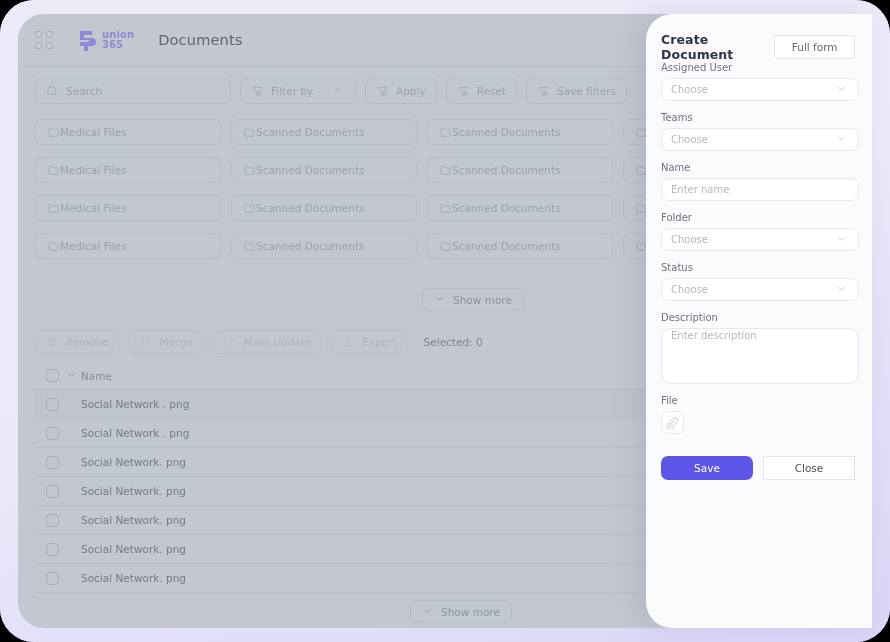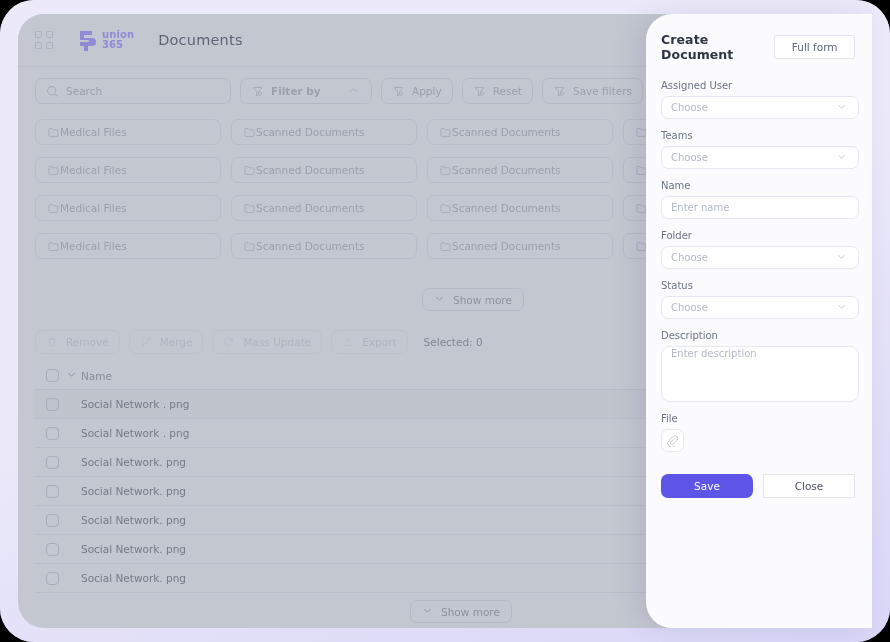--- a/index.html
+++ b/index.html
@@ -71,21 +71,21 @@
     width: 820px; height: 28px;
     display: flex; align-items: center; gap: 9px;
   }
   .pill {
     height: 26px; border: 1px solid #b4bac4; border-radius: 7px;
     display: flex; align-items: center; gap: 7px;
     padding: 0 10px; color: #9aa1ac; font-size: 10.5px;
     background: transparent; white-space: nowrap;
   }
   #search-box { width: 196px; justify-content: flex-start; }
-  #filterby { width: 132px; justify-content: space-between; font-weight: bold; }
+  #filterby { width: 116px; justify-content: space-between; }
   #filterby .lbl { display:flex; align-items:center; gap:7px; }
 
   .ico { width: 13px; height: 13px; flex: 0 0 13px; display:block; }
   .ico svg { display:block; }
 
   
   #chips {
     position: absolute; left: 17px; top: 105px;
     width: 840px;
     display: grid;
@@ -157,21 +157,20 @@
     position: absolute; left: 646px; top: 14px;
     width: 226px; height: 614px;
     background: #fbfbfe;
     border-top-left-radius: 26px;
     border-bottom-left-radius: 26px;
     box-shadow: -10px 0 26px rgba(70,70,120,.13);
     padding: 18px 17px 0 15px;
   }
   #drawer-head {
     display:flex; align-items:center; justify-content: space-between;
-    margin-bottom: 18px;
   }
   #drawer-title { font-size: 12.5px; font-weight: 700; color: #2f3545; letter-spacing: .1px;}
   #fullform-btn {
     width: 88px; height: 24px; border: 1px solid #e2e4ef; border-radius: 3px;
     background: #fff; display:flex; align-items:center; justify-content:center;
     font-size: 10.5px; color: #5f6779;
   }
 
   .field { margin-bottom: 11px; }
   .flabel { font-size: 10px; color: #6b7280; margin-bottom: 5px; display:block; }

